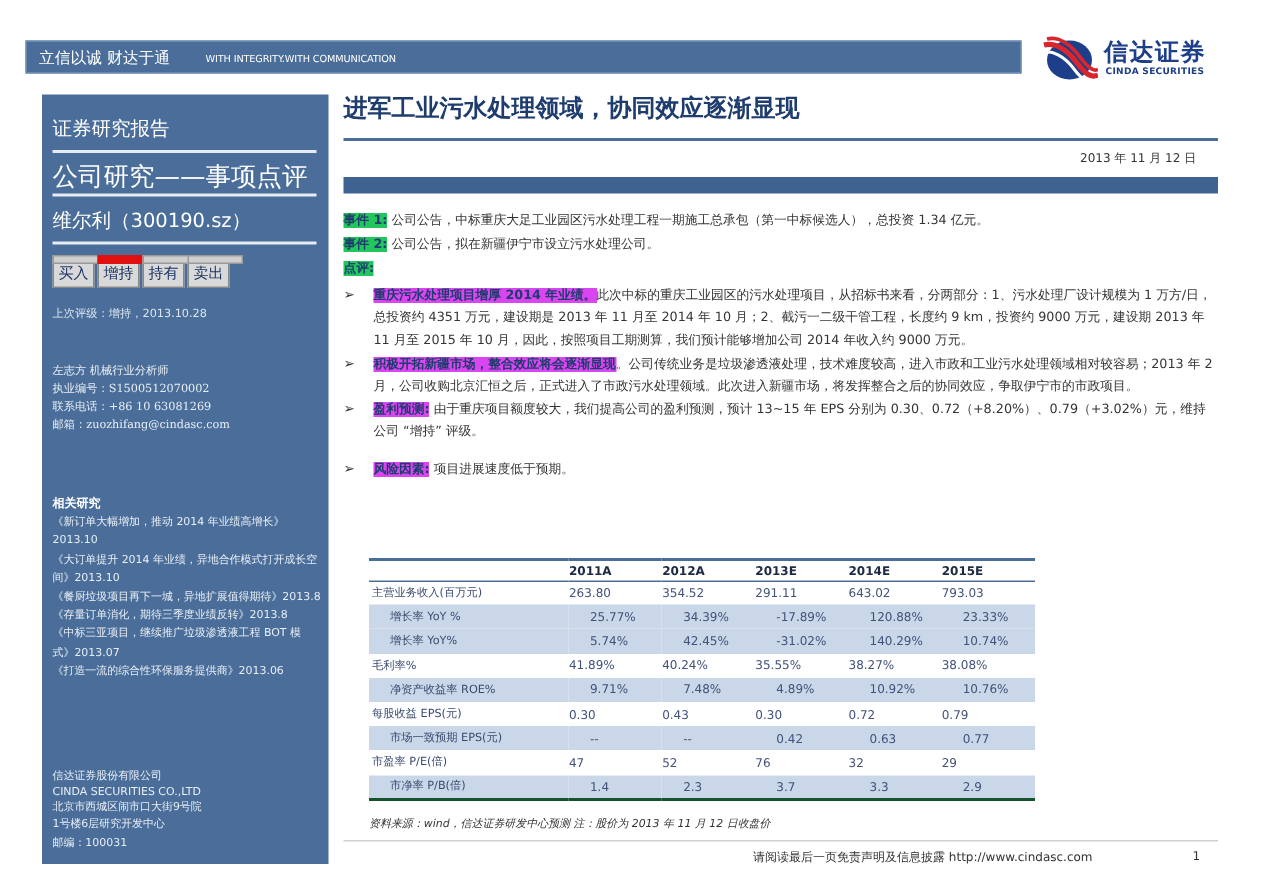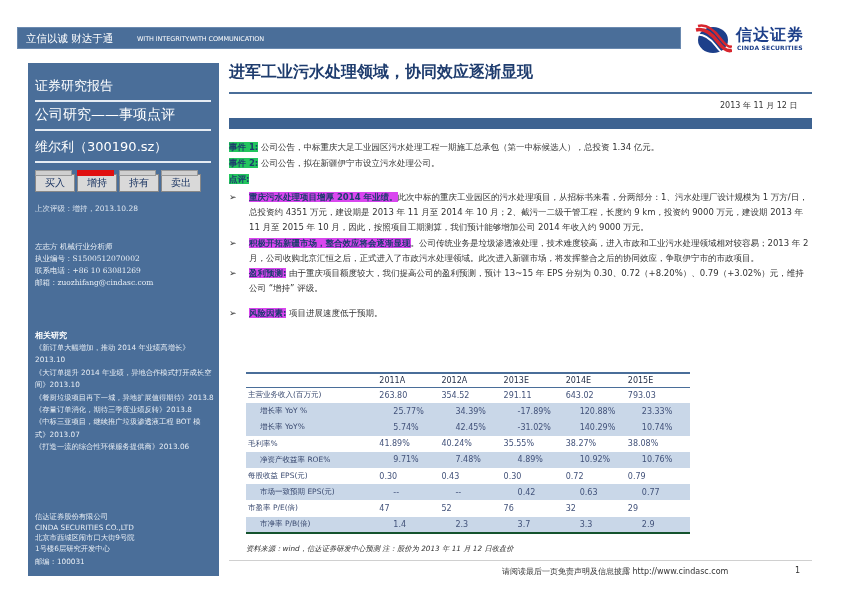--- a/index.html
+++ b/index.html
@@ -10,25 +10,25 @@
   .topbar .slogan { position: absolute; left: 8px; top: 4px; color: #fff; font-size: 10.5px; }
   .topbar .slogan-en { position: absolute; left: 119px; top: 7px; color: #fff; font-size: 6.5px; letter-spacing: -0.1px; }
 
   .logo { position: absolute; left: 694px; top: 24px; width: 140px; height: 30px; }
   .logo .cn { position: absolute; left: 42px; top: 1px; font-size: 16px; font-weight: bold; color: #1d3f8a; letter-spacing: 1px; }
   .logo .en { position: absolute; left: 43px; top: 20px; font-size: 6px; font-weight: bold; color: #1d3f8a; letter-spacing: 0.2px; }
 
   .sidebar { position: absolute; left: 28px; top: 63px; width: 191px; height: 513px; background: #4a6e99; color: #fff; }
   .sb-title { position: absolute; left: 7px; top: 14px; font-size: 13px; }
   .sb-rule { position: absolute; left: 7px; width: 176px; height: 2px; background: #e6ecf3; }
-  .sb-sub { position: absolute; left: 7px; top: 43px; font-size: 14px; }
+  .sb-sub { position: absolute; left: 7px; top: 43px; font-size: 17px; }
   .sb-stock { position: absolute; left: 7px; top: 75px; font-size: 13px; }
 
   .rating { position: absolute; left: 7px; top: 111px; display: flex; gap: 2px; }
-  .rating .btn { width: 40px; height: 18px; border: 1px solid #888; background: #d9d9d9; color: #16305f; font-size: 10px; text-align: center; line-height: 15px; position: relative; }
+  .rating .btn { width: 28px; height: 18px; border: 1px solid #888; background: #d9d9d9; color: #16305f; font-size: 10px; text-align: center; line-height: 15px; position: relative; }
   .rating .btn::before { content: ""; position: absolute; left: -1px; top: -5px; width: 35px; height: 4px; background: #cfcfcf; border: 1px solid #999; }
   .rating .btn.active::before { background: #e01010; border-color: #e01010; }
 
   .sb-prev { position: absolute; left: 7px; top: 141px; font-size: 7.5px; color: #dbe4ef; }
   .sb-analyst { position: absolute; left: 7px; top: 178px; font-size: 7.5px; line-height: 12px; color: #e8eef5; font-family: "DejaVu Serif", serif; }
   .sb-related-h { position: absolute; left: 7px; top: 267px; font-size: 8px; font-weight: bold; }
   .sb-related { position: absolute; left: 7px; top: 279px; width: 180px; font-size: 7.3px; line-height: 12.4px; color: #e8eef5; }
   .sb-company { position: absolute; left: 7px; top: 449px; font-size: 7.3px; line-height: 10.5px; color: #e8eef5; }
   .sb-zip { position: absolute; left: 7px; top: 494px; font-size: 7.3px; color: #e8eef5; }
 
@@ -39,21 +39,21 @@
 
   .events { position: absolute; left: 229px; top: 139px; font-size: 8.5px; line-height: 16px; color: #333; }
   .events .lbl { font-weight: bold; color: #1e3c6e; background: #22c55e; }
   .body-text { position: absolute; left: 229px; top: 190px; width: 583px; font-size: 8.5px; line-height: 15.2px; color: #333; }
   .para { position: relative; padding-left: 20px; margin-bottom: 0; }
   .para .arrow { position: absolute; left: 0; top: 0; color: #333; font-size: 9px; }
   .para .hl { font-weight: bold; color: #1e3c6e; background: #d946ef; }
   .gap { height: 10px; }
 
   table.fin { position: absolute; left: 246px; top: 372px; width: 444px; border-collapse: collapse; font-size: 8px; }
-  table.fin th { text-align: left; font-weight: normal; color: #1e2a44; height: 14px; padding-left: 0; border-top: 2px solid #4a6e99; border-bottom: 1px solid #4a6e99; }
+  table.fin th { text-align: left; font-weight: bold; color: #1e2a44; height: 14px; padding-left: 0; border-top: 2px solid #4a6e99; border-bottom: 1px solid #4a6e99; }
   table.fin td { height: 16.2px; padding-left: 0; color: #42527a; }
   table.fin td:first-child { width: 133px; padding-left: 2px; font-size: 7.5px; color: #3a4a70; }
   table.fin tr.alt td { background: #c9d7e8; padding-left: 14px; }
   table.fin tr:last-child td { border-bottom: 2px solid #14532d; margin-top: 36px; }
   table.fin th:nth-child(n+2), table.fin td:nth-child(n+2) { width: 62px; }
 
   .source { position: absolute; left: 246px; top: 544px; font-size: 7.3px; font-style: italic; color: #333; }
   .footer-rule { position: absolute; left: 229px; top: 560px; width: 583px; height: 1px; background: #d0d0d0; }
   .footer { position: absolute; left: 502px; top: 566px; font-size: 8px; color: #333; }
   .pageno { position: absolute; left: 795px; top: 566px; font-size: 8px; color: #333; }

